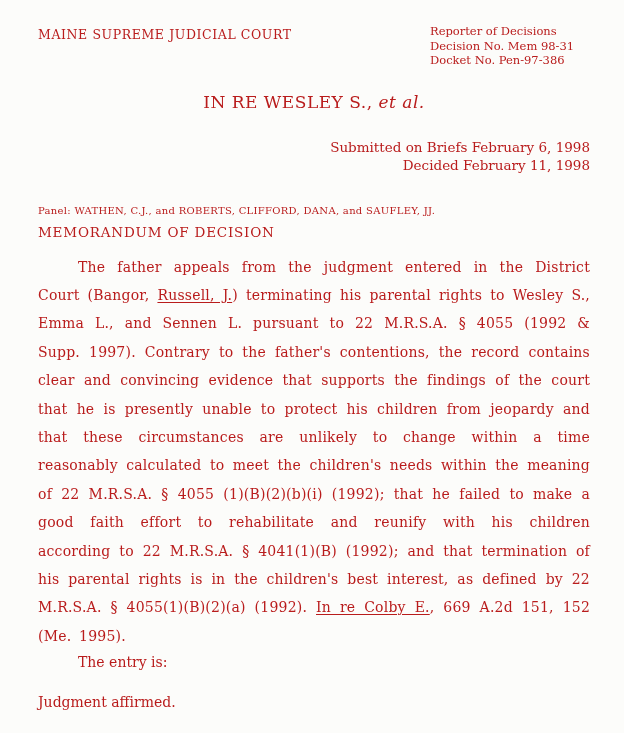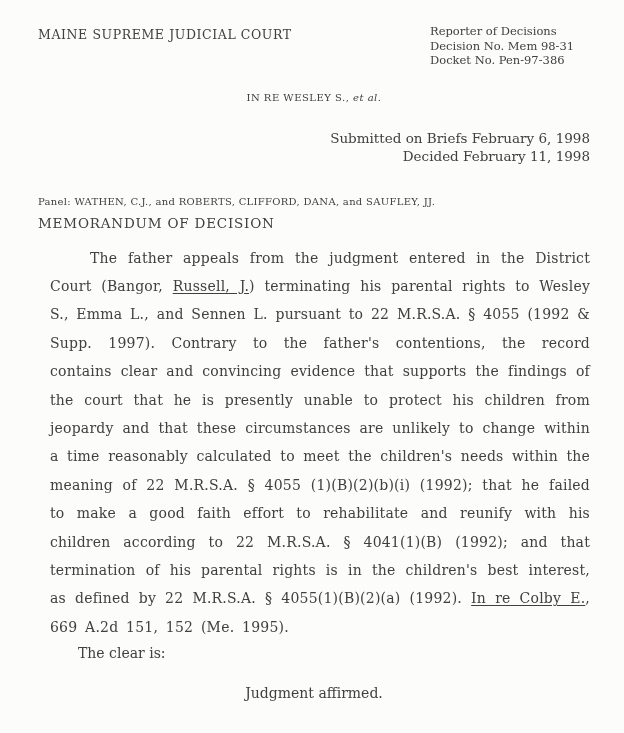--- a/index.html
+++ b/index.html
@@ -6,21 +6,21 @@
     margin: 0;
     padding: 0;
     background: #e8e8e6;
   }
   .page {
     position: relative;
     width: 624px;
     height: 733px;
     margin: 0 auto;
     background: #fcfcfa;
-    color: #404040;
+    color: #b91c1c;
     font-family: "DejaVu Serif", "Liberation Serif", serif;
     box-sizing: border-box;
     padding: 24px 34px 0 38px;
     overflow: hidden;
   }
   .doc-header {
     display: flex;
     justify-content: space-between;
     align-items: flex-start;
   }
@@ -32,21 +32,21 @@
   }
   .reporter-block {
     font-size: 11.5px;
     line-height: 14.5px;
     text-align: left;
     width: 160px;
     flex: 0 0 auto;
   }
   .case-title {
     text-align: center;
-    font-size: 10px;
+    font-size: 17px;
     letter-spacing: 0.5px;
     margin-top: 24px;
   }
   .case-title .italic { font-style: italic; }
   .dates-block {
     text-align: right;
     font-size: 13.5px;
     line-height: 18px;
     margin-top: 26px;
   }
@@ -62,29 +62,27 @@
     margin-top: 8px;
   }
   .body-paragraph {
     margin-top: 13px;
     font-size: 14px;
     line-height: 28.4px;
     text-align: justify;
     text-indent: 40px;
     word-spacing: 0.22em;
     letter-spacing: 0.015em;
-    margin-left: 12px;
   }
   .entry-line {
     font-size: 14px;
     margin-top: 4px;
     margin-left: 40px;
   }
   .disposition {
-    text-align: center;
     font-size: 14px;
     margin-top: 24px;
   }
   u, .u { text-decoration: underline; text-underline-offset: 2px; }
 </style>
 </head>
 <body>
 
 <div class="page">
 
@@ -105,17 +103,17 @@
     <div>Submitted on Briefs February 6, 1998</div>
     <div>Decided February 11, 1998</div>
   </div>
 
   <div class="panel-line">Panel:  WATHEN, C.J., and ROBERTS, CLIFFORD, DANA, and SAUFLEY, JJ.</div>
 
   <div class="memo-heading">MEMORANDUM OF DECISION</div>
 
   <div class="body-paragraph"><span>The father appeals from the judgment entered in the District Court (Bangor, </span><span class="u">Russell, J.</span><span>) terminating his parental rights to Wesley S., Emma L., and Sennen L. pursuant to 22 M.R.S.A. § 4055 (1992 &amp; Supp. 1997). Contrary to the father's contentions, the record contains clear and convincing evidence that supports the findings of the court that he is presently unable to protect his children from jeopardy and that these circumstances are unlikely to change within a time reasonably calculated to meet the children's needs within the meaning of 22 M.R.S.A. § 4055 (1)(B)(2)(b)(i) (1992); that he failed to make a good faith effort to rehabilitate and reunify with his children according to 22 M.R.S.A. § 4041(1)(B) (1992); and that termination of his parental rights is in the children's best interest, as defined by 22 M.R.S.A. § 4055(1)(B)(2)(a) (1992). </span><span class="u">In re Colby E.</span><span>, 669 A.2d 151, 152 (Me. 1995).</span></div>
 
-  <div class="entry-line">The clear is:</div>
+  <div class="entry-line">The entry is:</div>
 
   <div class="disposition">Judgment affirmed.</div>
 
 </div>
 
 </body></html>

